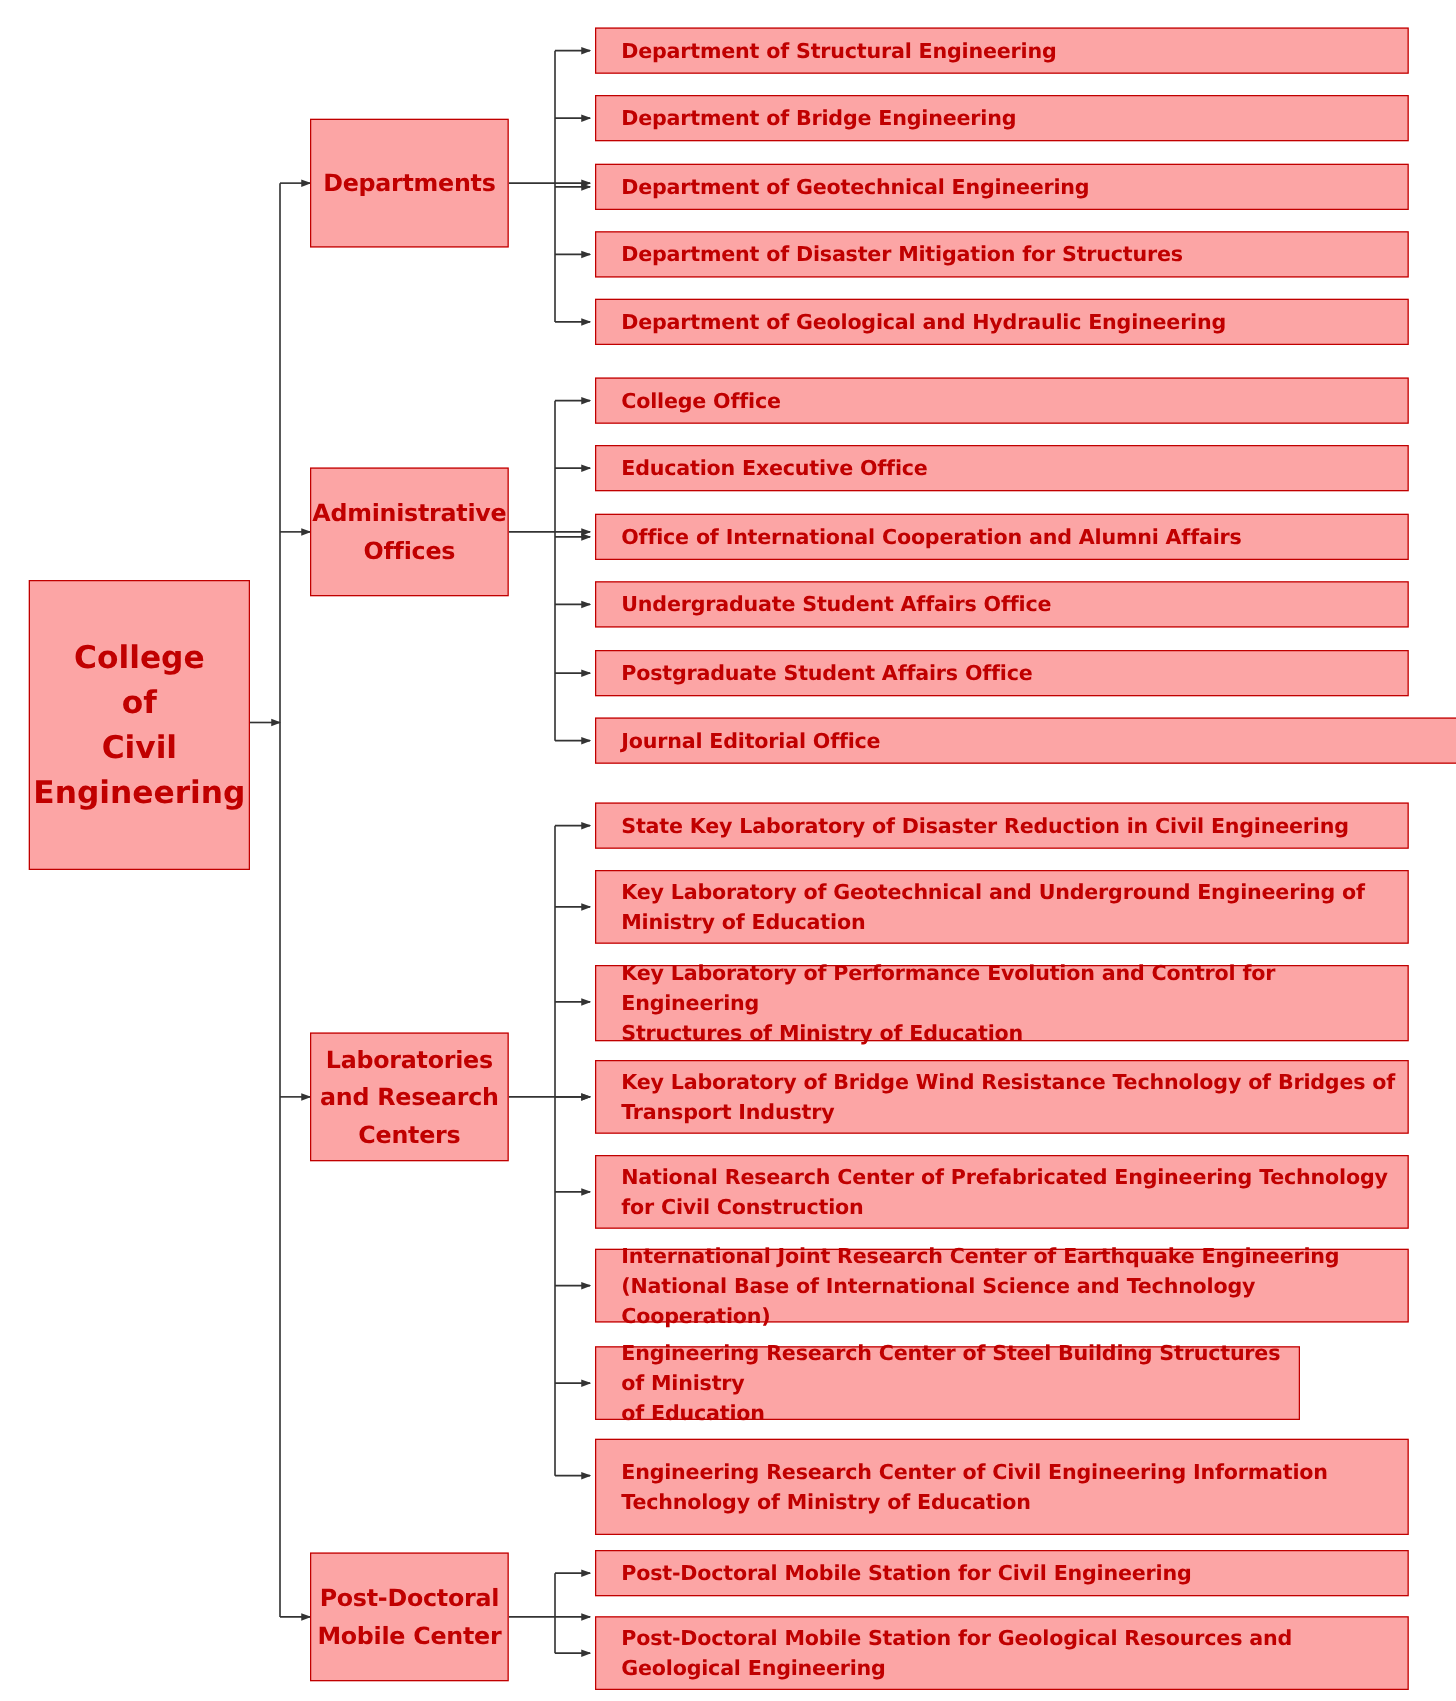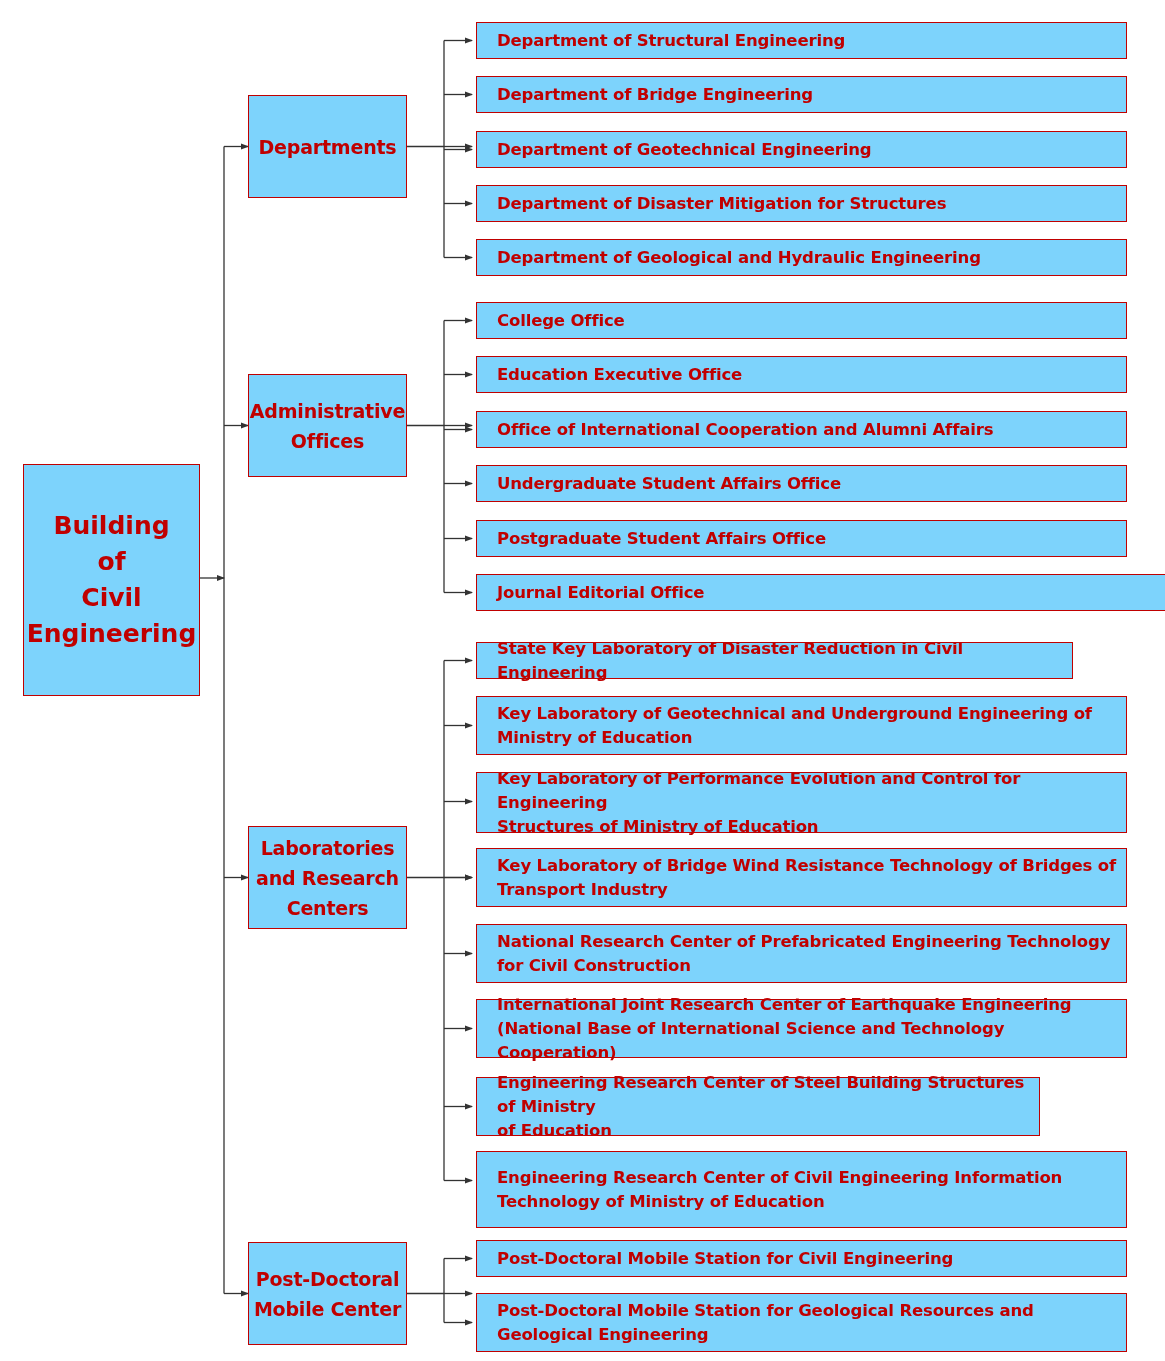--- a/index.html
+++ b/index.html
@@ -1,19 +1,19 @@
 <!DOCTYPE html>
 <html><head>
 <meta charset="utf-8">
 <style>
   html, body { margin: 0; padding: 0; background: #ffffff; }
   body { width: 1165px; height: 1361px; position: relative; overflow: hidden;
          font-family: "DejaVu Sans", sans-serif; }
   .box { position: absolute; box-sizing: border-box; border: 1.5px solid #c00000;
-         background: #7dd3fc; color: #c00000; font-weight: bold; }
+         background: #fca5a5; color: #c00000; font-weight: bold; }
   .root { display: flex; align-items: center; justify-content: center; text-align: center;
           font-size: 25px; line-height: 36px; white-space: pre-line; }
   .cat { display: flex; align-items: center; justify-content: center; text-align: center;
          font-size: 19px; line-height: 30px; white-space: pre-line; letter-spacing: -0.2px; }
   .leaf { display: flex; align-items: center; padding-left: 20px; padding-right: 4px;
           font-size: 16.5px; line-height: 24px; white-space: pre-line; letter-spacing: -0.15px; }
   svg.lines { position: absolute; left: 0; top: 0; }
 </style>
 </head>
 <body>
@@ -60,21 +60,21 @@
       <line x1="444" y1="877.5" x2="472" y2="877.5" stroke="#333333" stroke-width="1.3" marker-end="url(#arrow)"></line>
       <line x1="224" y1="1293.5" x2="248" y2="1293.5" stroke="#333333" stroke-width="1.3" marker-end="url(#arrow)"></line>
       <line x1="407" y1="1293.5" x2="444" y2="1293.5" stroke="#333333" stroke-width="1.3"></line>
       <line x1="444" y1="1258.5" x2="444" y2="1322.5" stroke="#333333" stroke-width="1.3"></line>
       <line x1="444" y1="1258.5" x2="472" y2="1258.5" stroke="#333333" stroke-width="1.3" marker-end="url(#arrow)"></line>
       <line x1="444" y1="1322.5" x2="472" y2="1322.5" stroke="#333333" stroke-width="1.3" marker-end="url(#arrow)"></line>
       <line x1="444" y1="1293.5" x2="472" y2="1293.5" stroke="#333333" stroke-width="1.3" marker-end="url(#arrow)"></line>
     </g>
 </svg>
 
-<div class="box root" style="left:23px; top:464px; width:177px; height:232px;">Building
+<div class="box root" style="left:23px; top:464px; width:177px; height:232px;">College
 of
 Civil
 Engineering</div>
 
 <div id="groups-layer">
     <div class="box cat" style="left: 248px; top: 95px; width: 159px; height: 103px;">Departments</div>
     <div class="box leaf" style="left: 476px; top: 22px; width: 651px; height: 37px;">Department of Structural Engineering</div>
     <div class="box leaf" style="left: 476px; top: 76px; width: 651px; height: 37px;">Department of Bridge Engineering</div>
     <div class="box leaf" style="left: 476px; top: 131px; width: 651px; height: 37px;">Department of Geotechnical Engineering</div>
     <div class="box leaf" style="left: 476px; top: 185px; width: 651px; height: 37px;">Department of Disaster Mitigation for Structures</div>
@@ -83,21 +83,21 @@
 Offices</div>
     <div class="box leaf" style="left: 476px; top: 302px; width: 651px; height: 37px;">College Office</div>
     <div class="box leaf" style="left: 476px; top: 356px; width: 651px; height: 37px;">Education Executive Office</div>
     <div class="box leaf" style="left: 476px; top: 411px; width: 651px; height: 37px;">Office of International Cooperation and Alumni Affairs</div>
     <div class="box leaf" style="left: 476px; top: 465px; width: 651px; height: 37px;">Undergraduate Student Affairs Office</div>
     <div class="box leaf" style="left: 476px; top: 520px; width: 651px; height: 37px;">Postgraduate Student Affairs Office</div>
     <div class="box leaf" style="left: 476px; top: 574px; width: 743px; height: 37px;">Journal Editorial Office</div>
     <div class="box cat" style="left: 248px; top: 826px; width: 159px; height: 103px;">Laboratories
 and Research
 Centers</div>
-    <div class="box leaf" style="left: 476px; top: 642px; width: 597px; height: 37px;">State Key Laboratory of Disaster Reduction in Civil Engineering</div>
+    <div class="box leaf" style="left: 476px; top: 642px; width: 651px; height: 37px;">State Key Laboratory of Disaster Reduction in Civil Engineering</div>
     <div class="box leaf" style="left: 476px; top: 696px; width: 651px; height: 59px;">Key Laboratory of Geotechnical and Underground Engineering of
 Ministry of Education</div>
     <div class="box leaf" style="left: 476px; top: 772px; width: 651px; height: 61px;">Key Laboratory of Performance Evolution and Control for Engineering
 Structures of Ministry of Education</div>
     <div class="box leaf" style="left: 476px; top: 848px; width: 651px; height: 59px;">Key Laboratory of Bridge Wind Resistance Technology of Bridges of
 Transport Industry</div>
     <div class="box leaf" style="left: 476px; top: 924px; width: 651px; height: 59px;">National Research Center of Prefabricated Engineering Technology
 for Civil Construction</div>
     <div class="box leaf" style="left: 476px; top: 999px; width: 651px; height: 59px;">International Joint Research Center of Earthquake Engineering
  (National Base of International Science and Technology Cooperation)</div>

